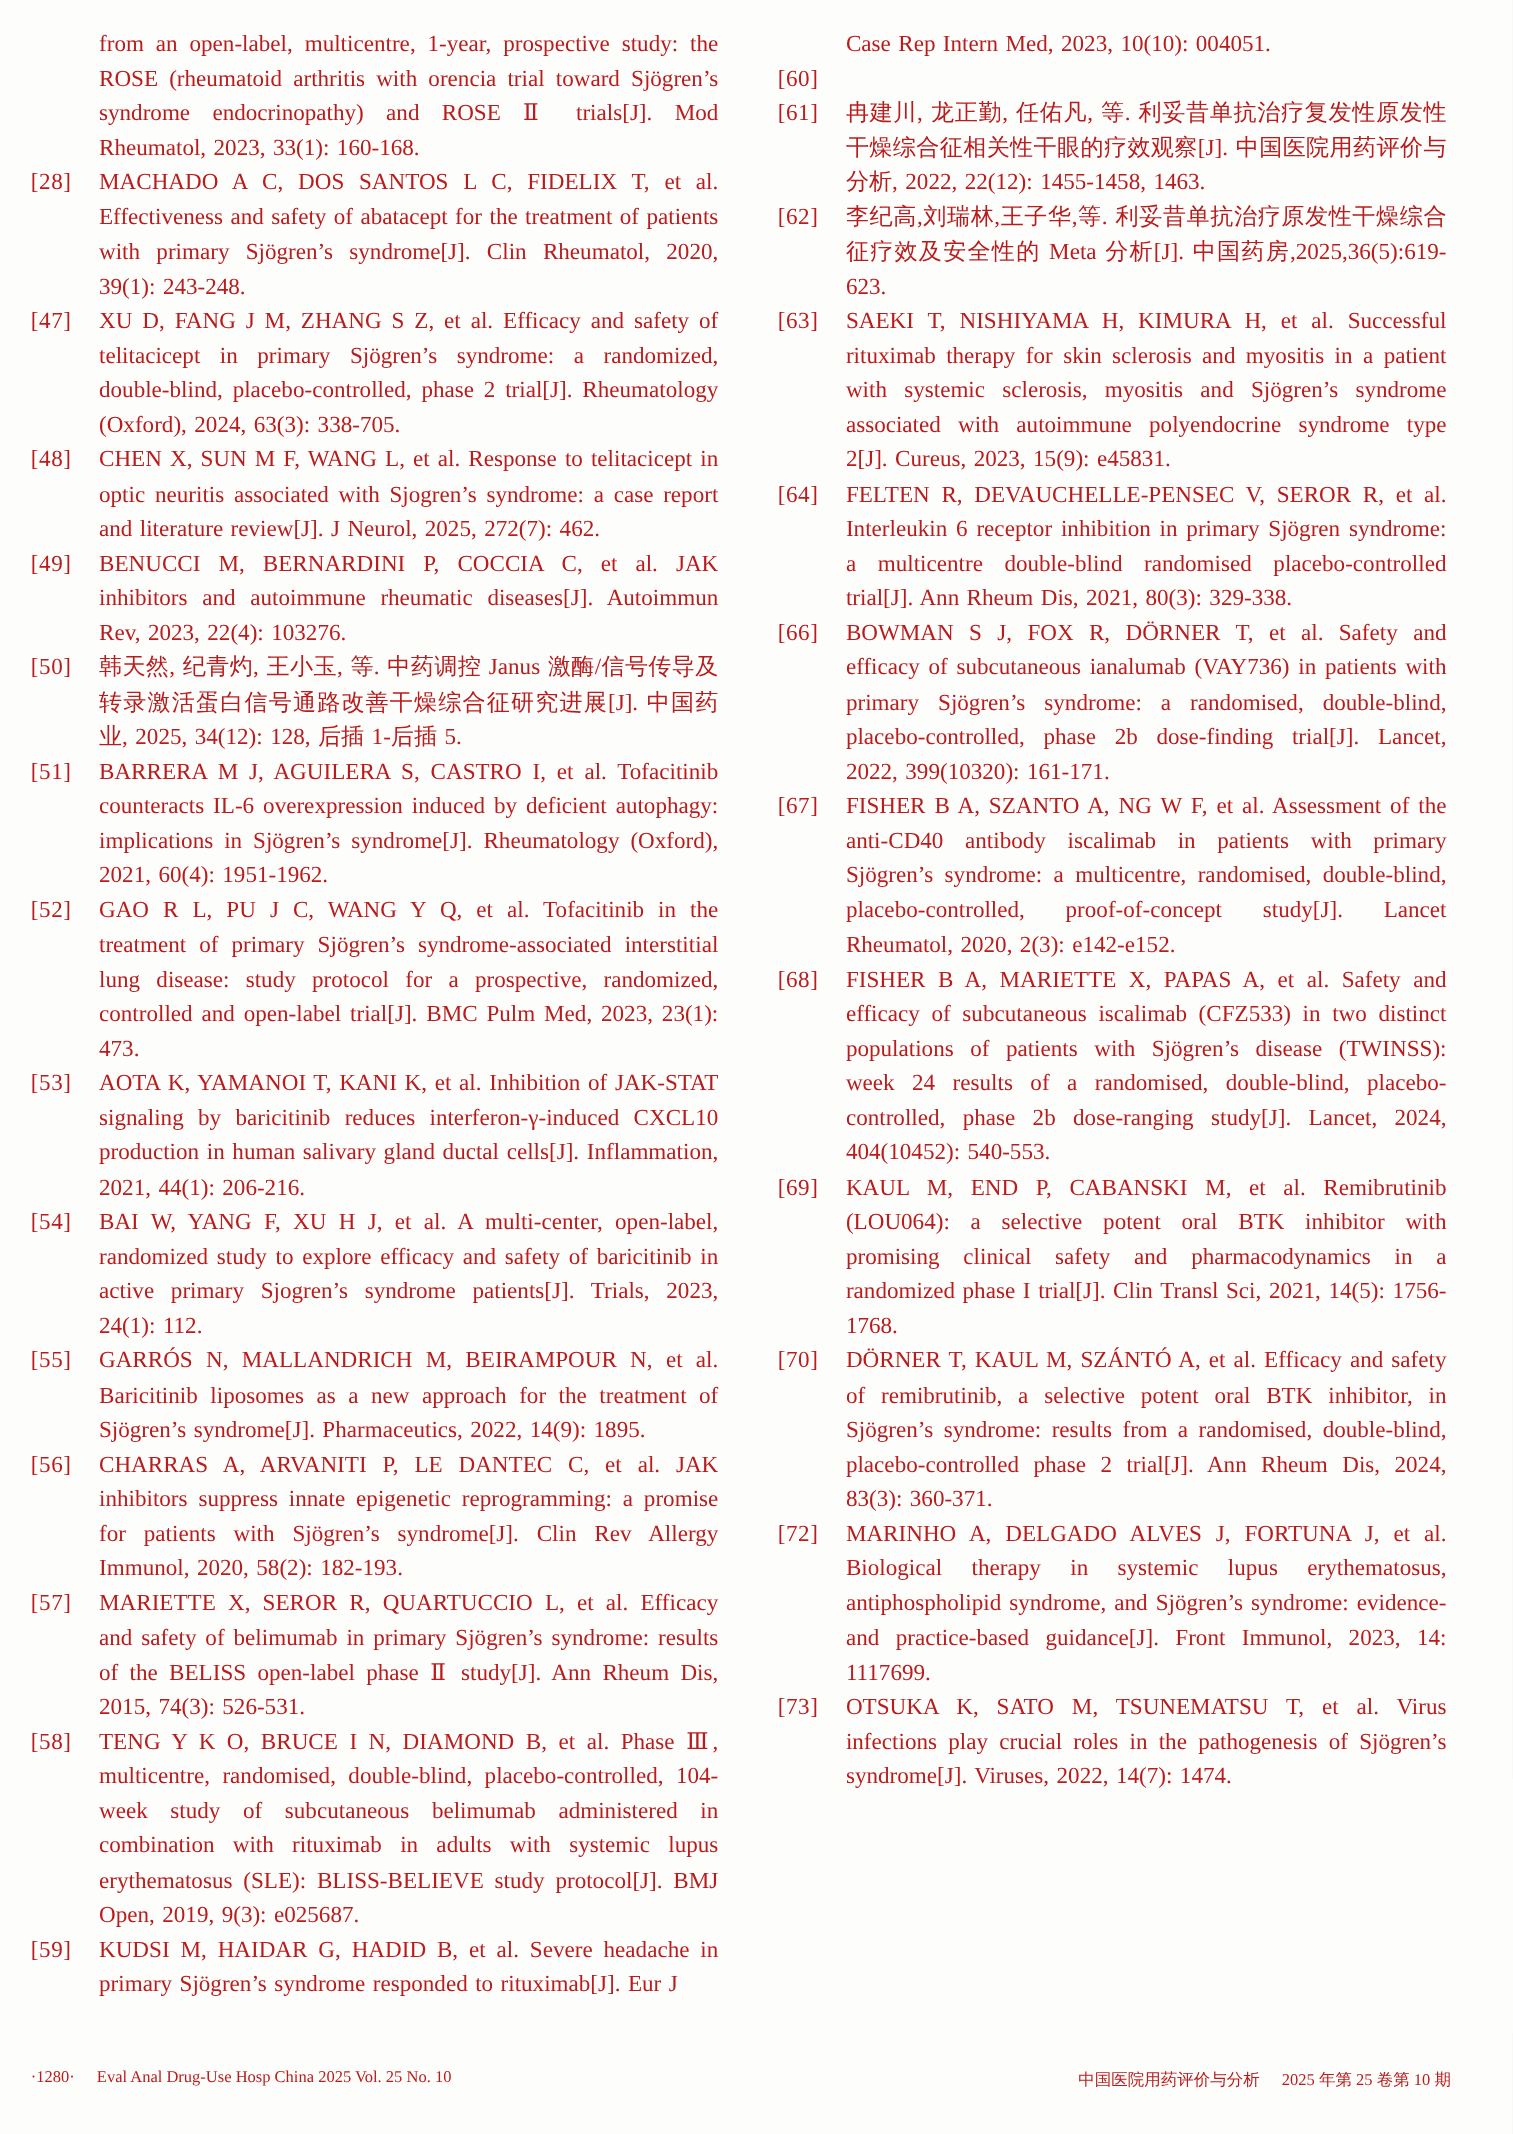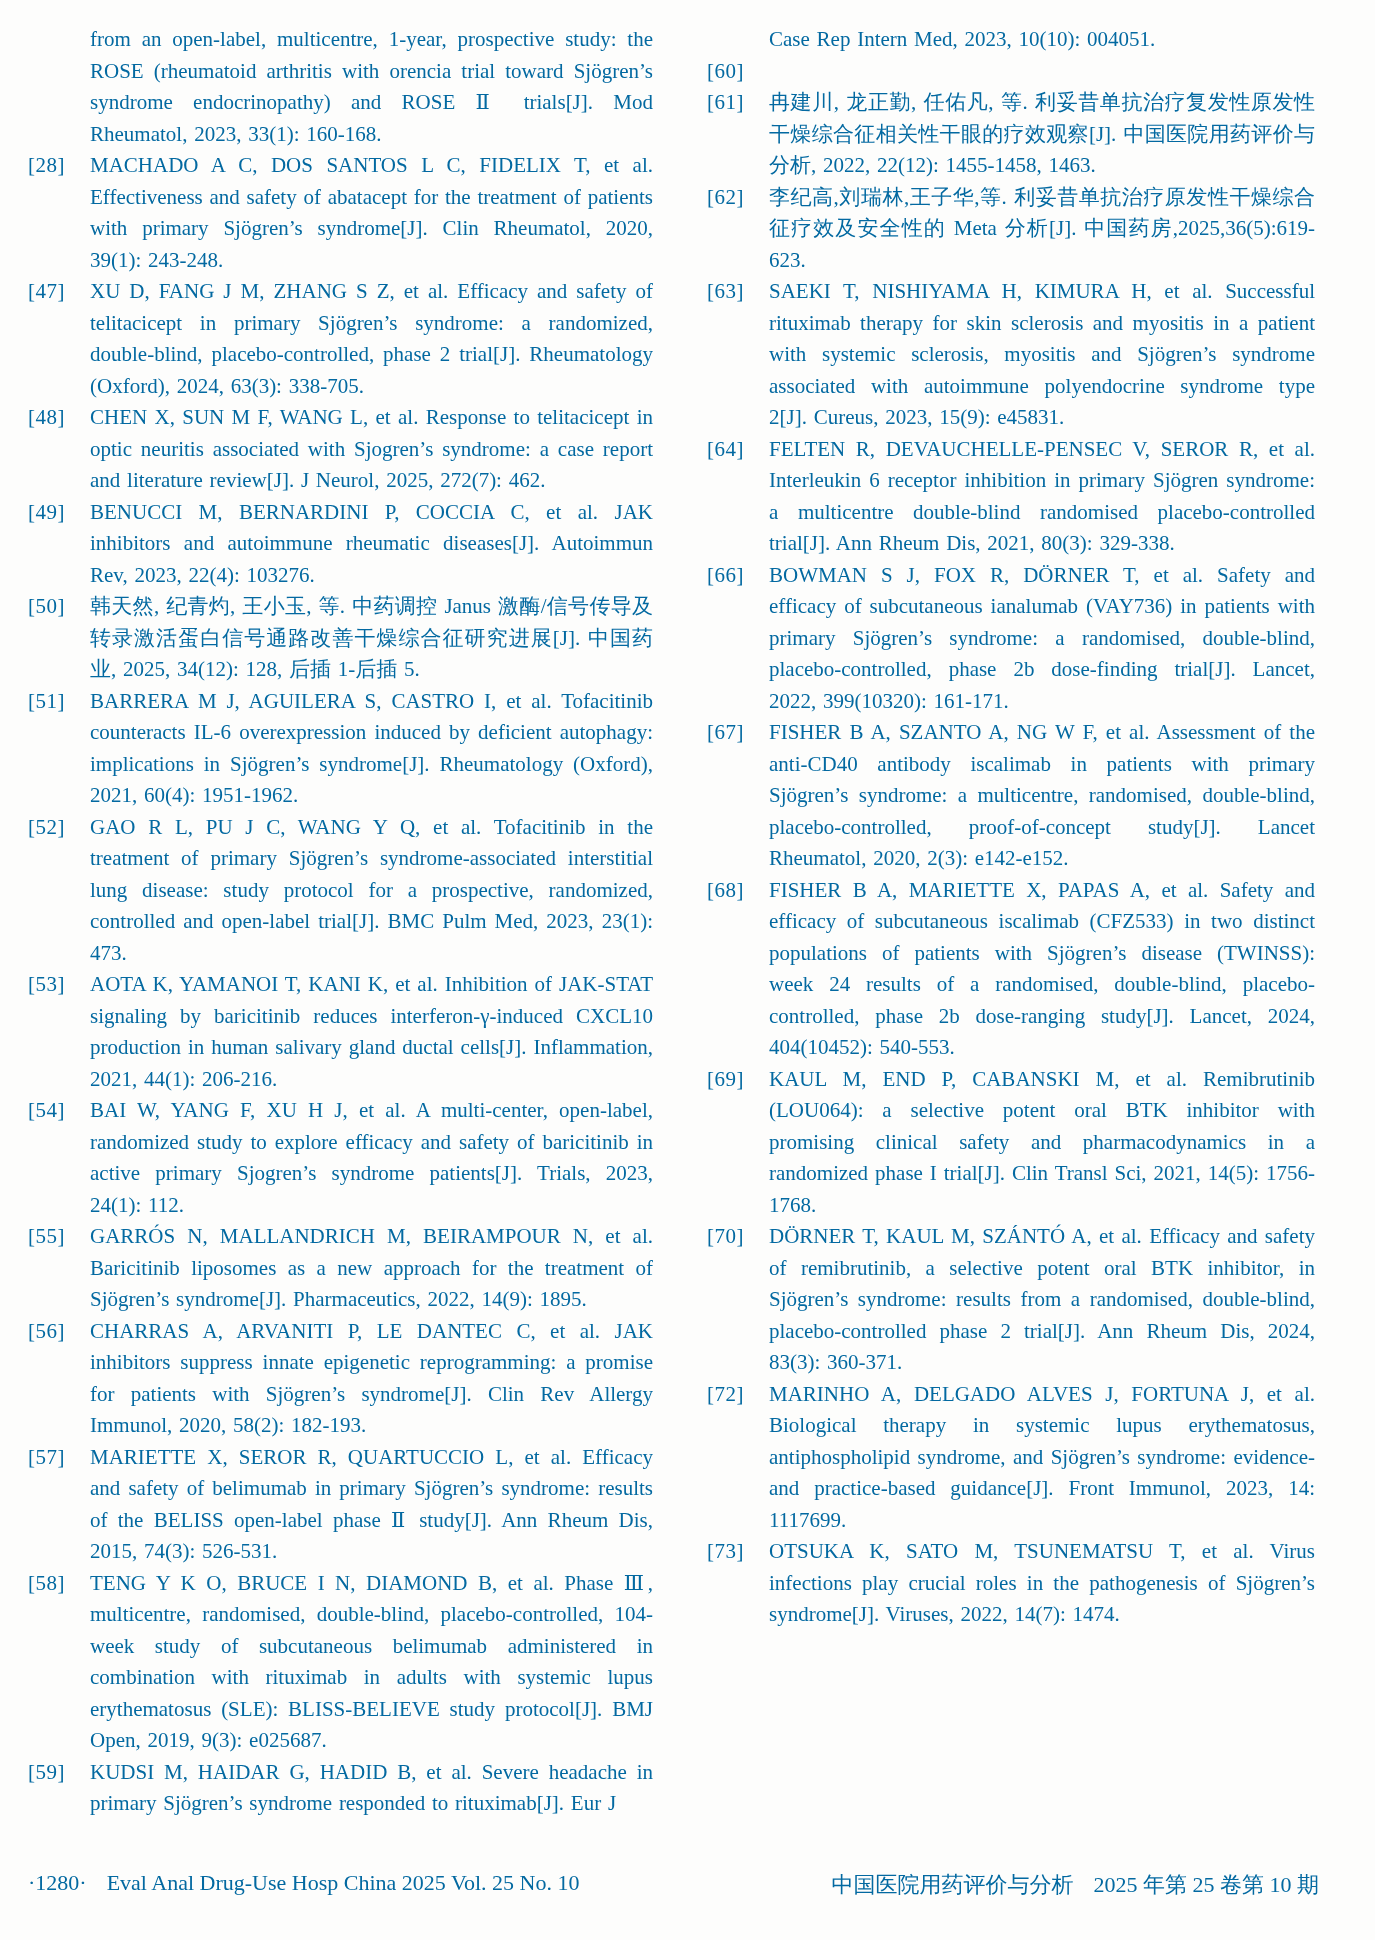--- a/index.html
+++ b/index.html
@@ -3,21 +3,21 @@
 <meta charset="utf-8">
 <style>
   * { margin: 0; padding: 0; box-sizing: border-box; }
   html, body { width: 1375px; }
   body { background: #e9e9e9; }
   .page {
     position: relative;
     width: 1375px;
     height: 1940px;
     background: #fdfdfc;
-    color: #0369a1;
+    color: #b91c1c;
     font-family: "Liberation Serif", "DejaVu Serif", serif;
     overflow: hidden;
   }
   .columns {
     position: absolute;
     top: 24px;
     left: 28px;
     display: flex;
     gap: 54px;
   }
@@ -37,21 +37,21 @@
     text-align: justify;
     word-spacing: 1.5px;
   }
   .footer {
     position: absolute;
     left: 28px;
     right: 56px;
     bottom: 40px;
     display: flex;
     justify-content: space-between;
-    font-size: 22px;
+    font-size: 15px;
     white-space: nowrap;
   }
   .footer-gap { margin-left: 20px; }
 </style>
 </head>
 <body>
 
 <div class="page">
   <div class="columns">
     <div class="column col-left" id="col-left">

